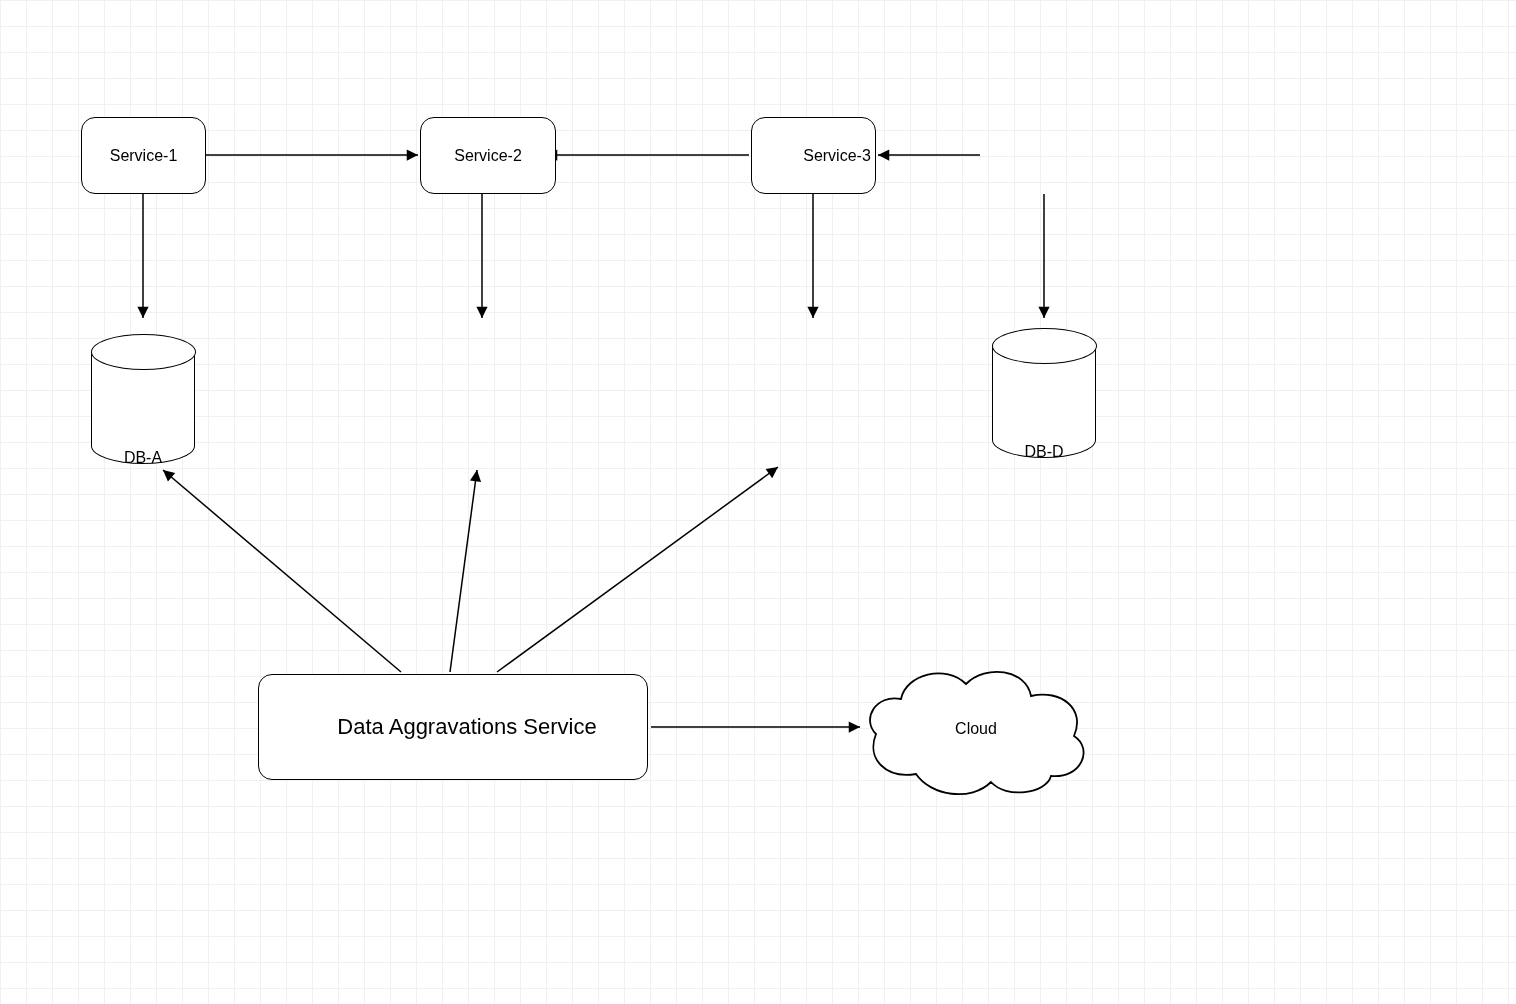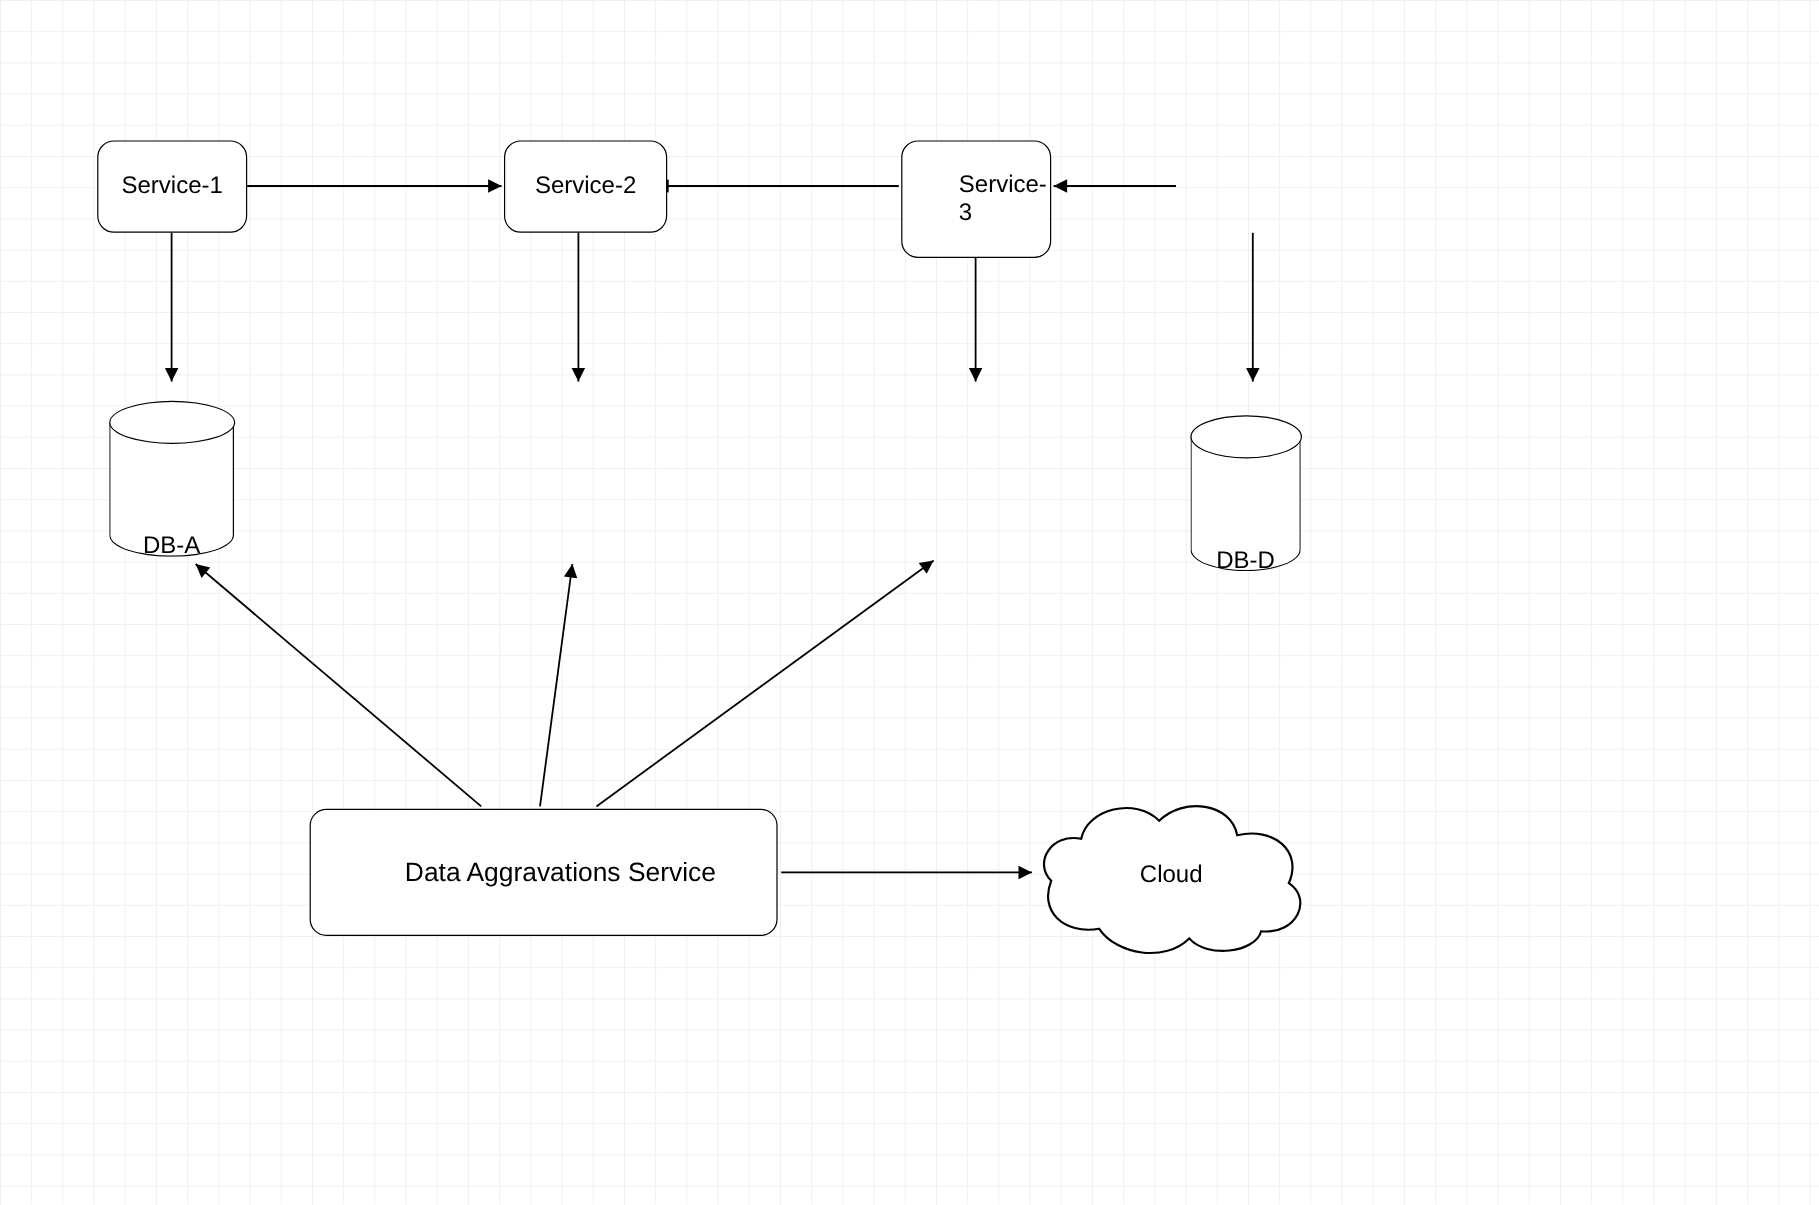--- a/index.html
+++ b/index.html
@@ -30,21 +30,21 @@
       26px 26px,
       130px 130px,
       130px 130px;
     background-position: 0 0, 0 0, 0 0, 0 0;
   }
   .node {
     position: absolute;
     display: flex;
     align-items: center;
     justify-content: center;
-    font-size: 20px;
+    font-size: 16px;
     color: #000;
     box-sizing: border-box;
   }
   .service {
     background: #fff;
     border: 1.5px solid #000;
     border-radius: 14px;
   }
   .agg {
     background: #fff;
@@ -124,28 +124,28 @@
 
     <line x1="651" y1="727" x2="860" y2="727" stroke="#000" stroke-width="1.5" marker-end="url(#arrow)"></line>
   </svg>
 
   <div class="node service" style="left:81px; top:117px; width:125px; height:77px;">
     <span>Service-1</span>
   </div>
   <div class="node service" style="left:420px; top:117px; width:136px; height:77px;">
     <span>Service-2</span>
   </div>
-  <div class="node service" style="left:751px; top:117px; width:125px; height:98px;padding-left:47px;">
+  <div class="node service" style="left:751px; top:117px; width:125px; height:77px;padding-left:47px;">
     <span>Service-3</span>
   </div>
 
   <div class="node db" style="left:91px; top:352px; width:104px; height:112px;">
     <span class="label">DB-A</span>
   </div>
-  <div class="node db" style="left:992px; top:364px; width:92px; height:112px;">
+  <div class="node db" style="left:992px; top:346px; width:104px; height:112px;">
     <span class="label">DB-D</span>
   </div>
 
   <div class="node agg" style="left:258px; top:674px; width:390px; height:106px; font-size:22px;">
     <span>Data Aggravations Service</span>
   </div>
 
   <div class="cloud-wrap" style="left:856px; top:654px; width:240px; height:150px;text-align:right;">
     <svg viewBox="0 0 240 150" width="240" height="150">
       <path d="M 60 120

